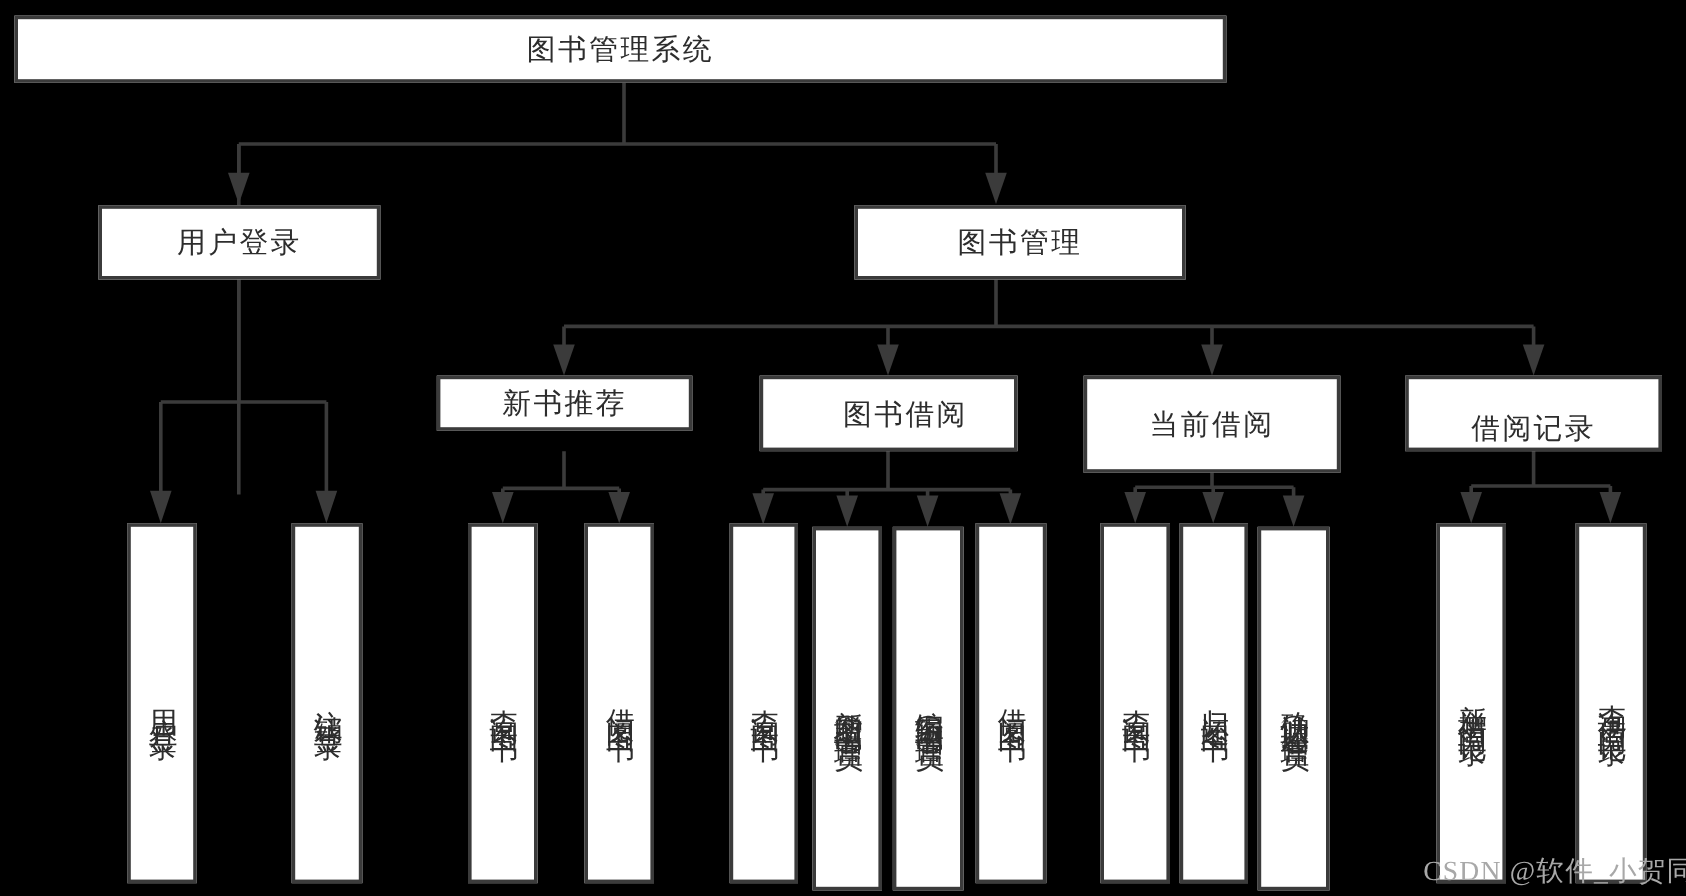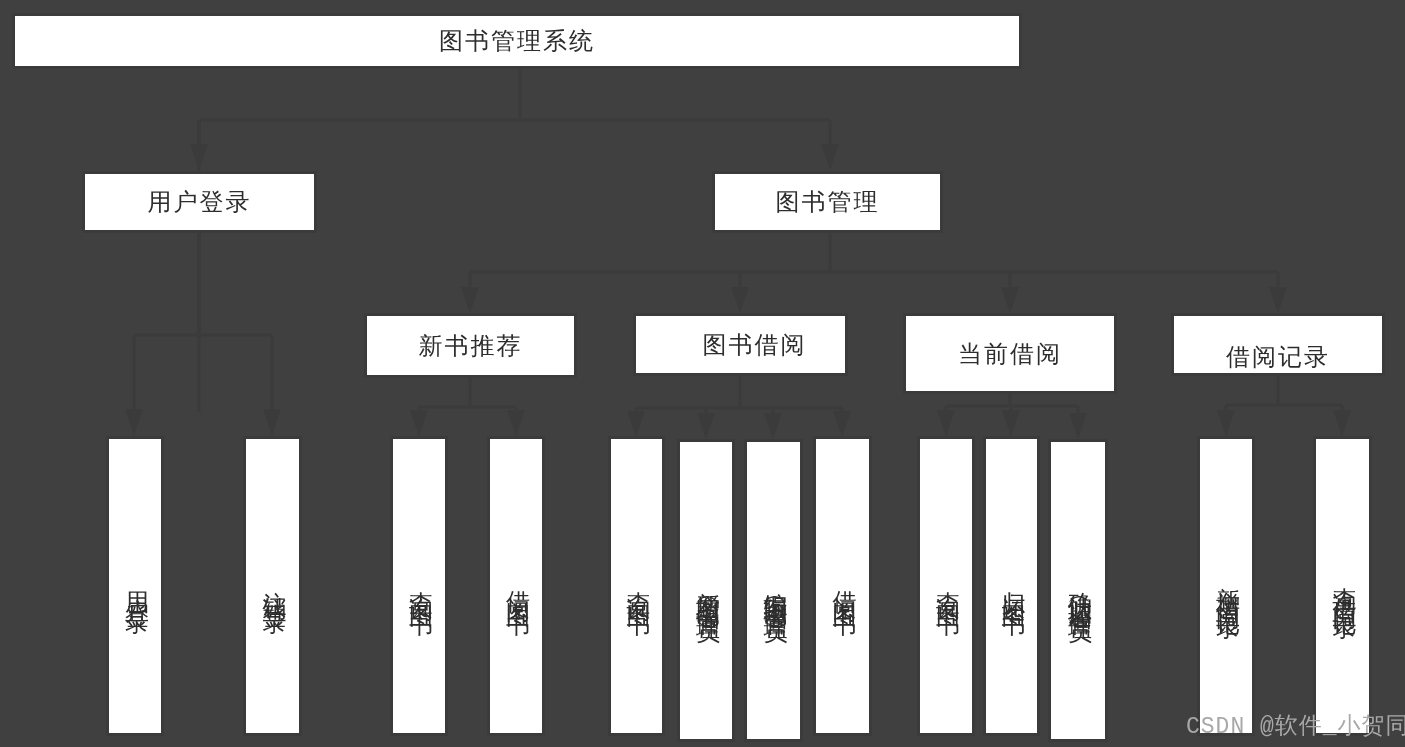--- a/index.html
+++ b/index.html
@@ -1,21 +1,21 @@
 <!DOCTYPE html>
 <html><head>
 <meta charset="utf-8">
 <style>
   html, body { margin: 0; padding: 0; background: #ffffff; }
   .canvas {
     position: relative;
     width: 1405px;
     height: 747px;
-    background: #404040;
-    font-family: Liberation Mono, monospace;
+    background: #000000;
+    font-family: Liberation Serif, serif;
     overflow: hidden;
   }
   svg.connectors {
     position: absolute;
     left: 0; top: 0;
     width: 1405px; height: 747px;
   }
   svg.connectors path {
     stroke: #3b3b3b;
     stroke-width: 3;
@@ -111,25 +111,25 @@
     </g>
   </svg>
 
   <div class="node" style="left:12px; top:13px; width:1010px; height:56px;">
     <span>图书管理系统</span>
   </div>
 
   <div class="node" style="left:82px; top:171px; width:235px; height:62px;">
     <span>用户登录</span>
   </div>
-  <div class="node" style="left:712px; top:171px; width:231px; height:62px;">
+  <div class="node" style="left:712px; top:171px; width:276px; height:62px;">
     <span>图书管理</span>
   </div>
 
-  <div class="node" style="left:364px; top:313px; width:213px; height:65px;text-align:right;">
+  <div class="node" style="left:364px; top:313px; width:213px; height:46px;text-align:right;">
     <span>新书推荐</span>
   </div>
   <div class="node" style="left:633px; top:313px; width:215px; height:63px;padding-left:28px;">
     <span>图书借阅</span>
   </div>
   <div class="node" style="left:903px; top:313px; width:214px; height:81px;">
     <span>当前借阅</span>
   </div>
   <div class="node" style="left:1171px; top:313px; width:214px; height:63px;align-items:flex-end;">
     <span>借阅记录</span>

